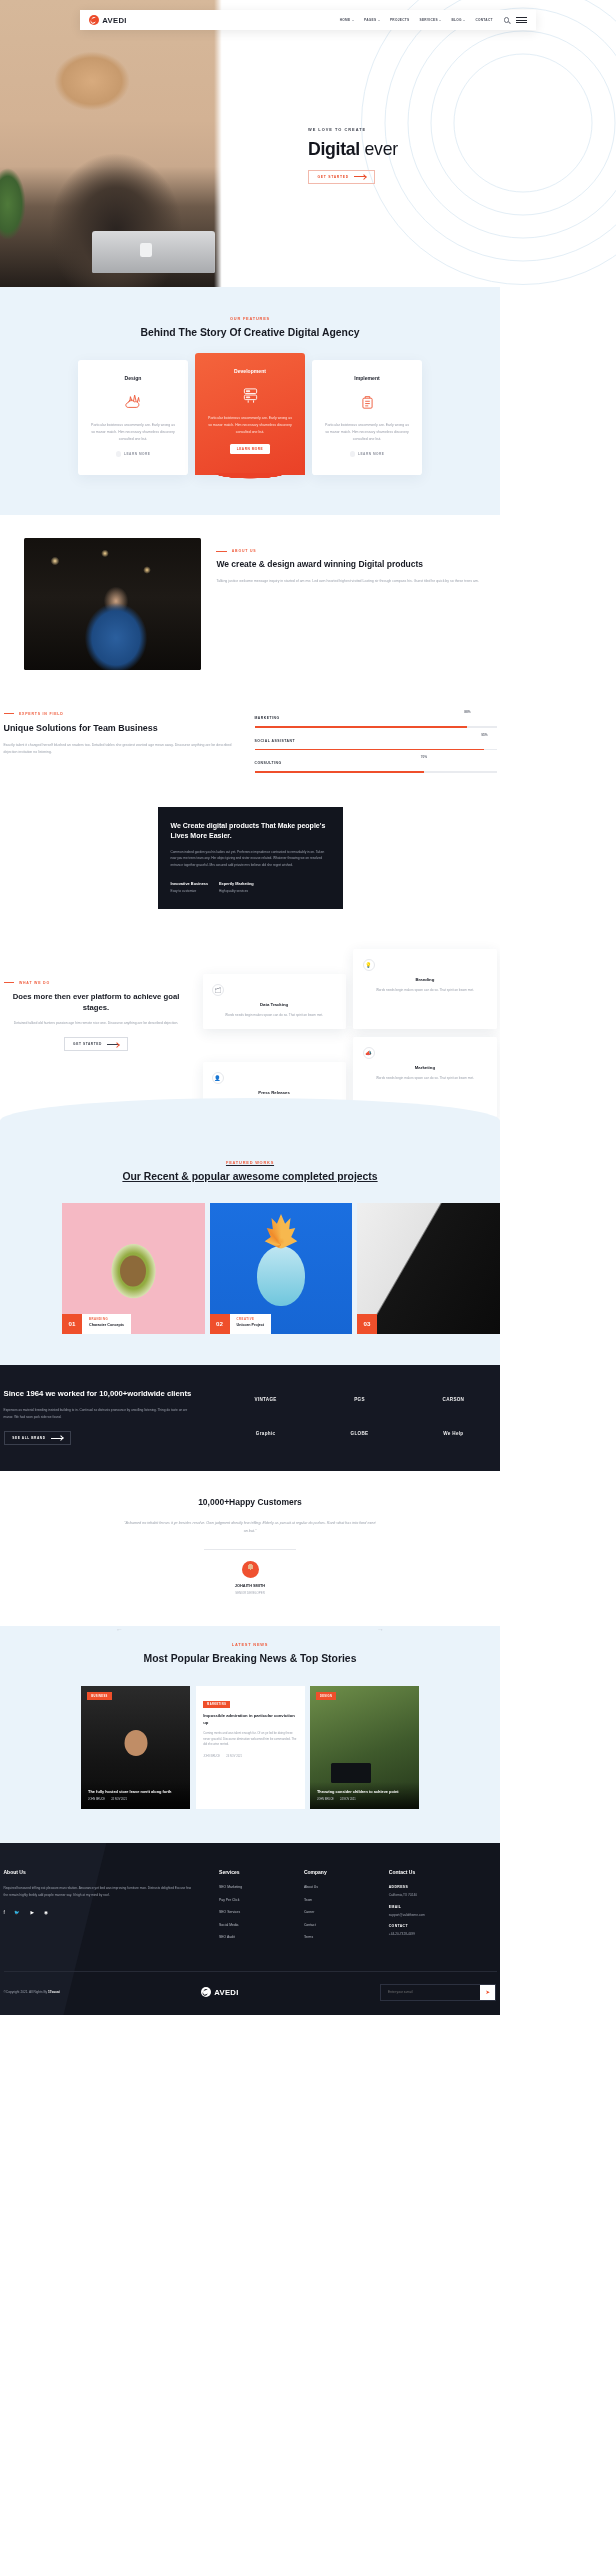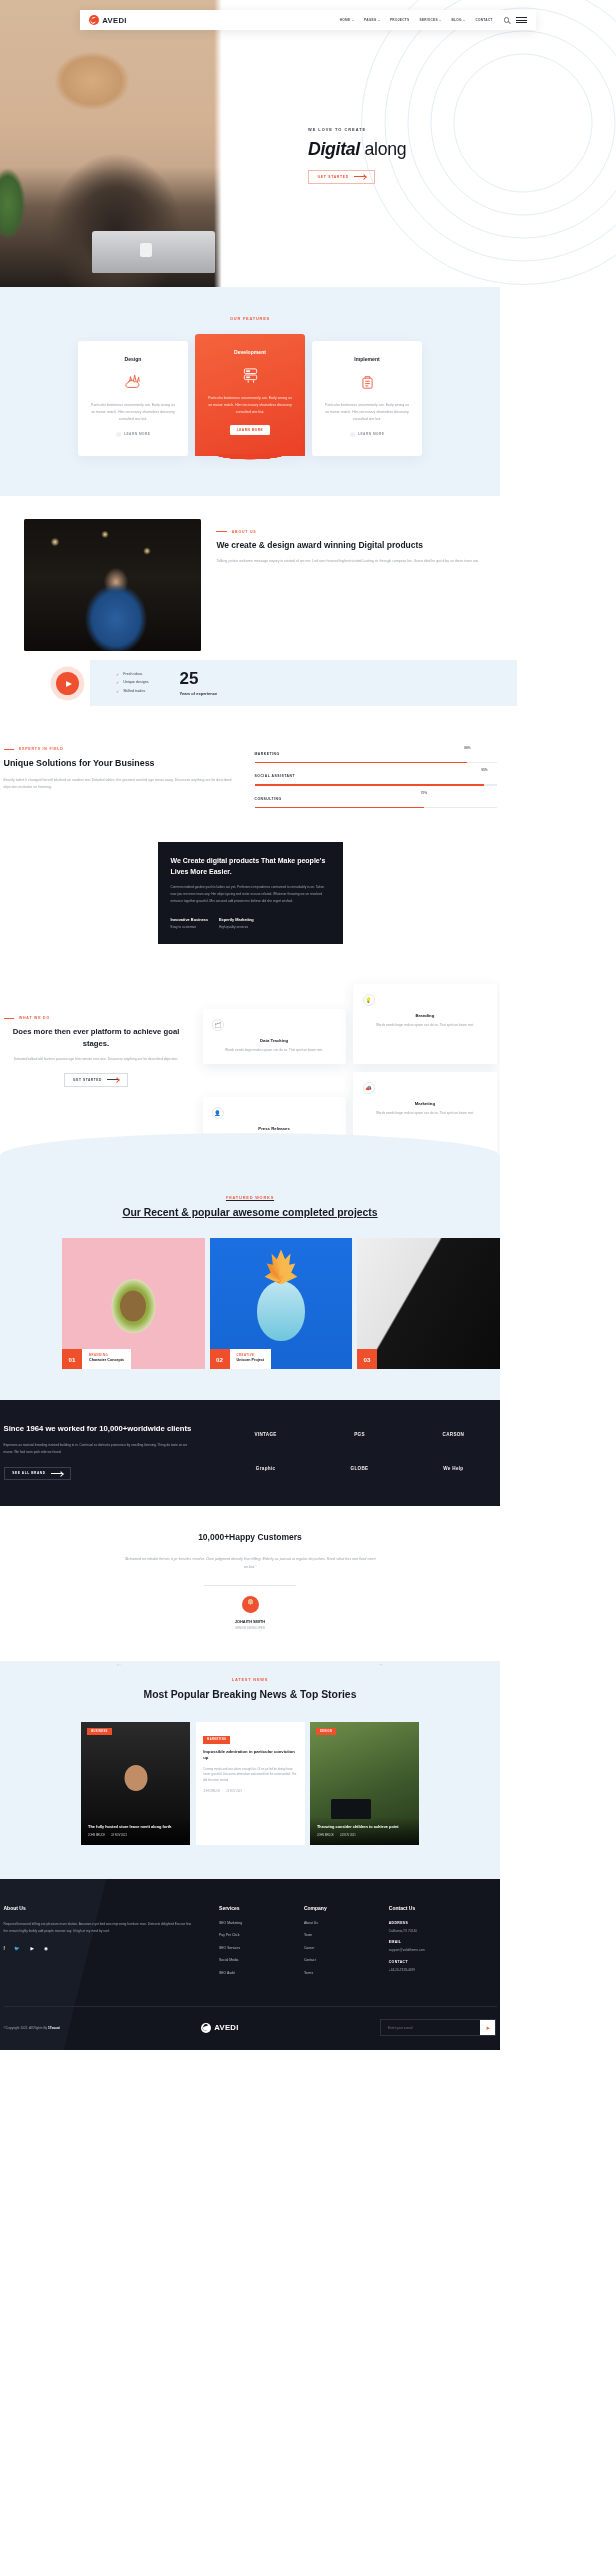--- a/index.html
+++ b/index.html
@@ -68,21 +68,21 @@
   .nav-right{ display:flex; align-items:center; gap:7px; margin-left:10.8px; }
   .srch{ width:5.4px;height:5.4px;border:0.8px solid #6d717c;border-radius:50%;position:relative; }
   .srch:after{content:"";position:absolute;right:-2.3px;bottom:-1.5px;width:2.7px;height:0.8px;background:#6d717c;
     transform:rotate(45deg);}
   .burger{ display:flex;flex-direction:column;gap:1.7px; }
   .burger i{ display:block;width:10.8px;height:1px;background:#23262f; }
 
   .hero-txt{ position:absolute; left:308px; top:127px; width:254px; }
   .hero-kicker{ font-size:3.9px; letter-spacing:1px; color:#3d414d; font-weight:600; }
   .hero-h1{ font-size:17.7px; font-weight:400; letter-spacing:-0.3px; margin-top:7px; color:#14161e; }
-  .hero-h1 b{ font-weight:800;font-style:italic; }
+  .hero-h1 b{ font-weight:800; }
   .hero-btn{
     margin-top:10px; display:inline-flex; align-items:center; gap:5.4px;
     border:0.8px solid #f2b9ac; padding:3.9px 8.5px; font-size:3.4px; letter-spacing:0.7px;
     color:#ea4f2d; font-weight:700;
   }
   .arrow-r{ width:11.6px;height:0.8px;background:#ea4f2d;position:relative; }
   .arrow-r:after{content:"";position:absolute;right:0;top:-1.2px;width:2.8px;height:2.8px;
     border-top:0.8px solid #ea4f2d;border-right:0.8px solid #ea4f2d;transform:rotate(45deg);}
 
   
@@ -340,30 +340,31 @@
         <span class="burger">
             <i></i>
             <i></i>
             <i></i>
           </span>
       </div>
     </nav>
 
     <div class="hero-txt">
       <div class="hero-kicker">WE LOVE TO CREATE</div>
-      <h1 class="hero-h1"><b>Digital</b> <span>along</span></h1>
+      <h1 class="hero-h1"><b>Digital</b> <span>ever</span></h1>
       <a class="hero-btn">
         <span>GET STARTED</span>
         <i class="arrow-r"></i>
       </a>
     </div>
   </section>
 
   <section class="features">
     <div class="kicker">OUR FEATURES</div>
+    <h2 class="sec-title">Behind The Story Of Creative Digital Agency</h2>
     <div class="cards">
 
       <div class="card">
         <h4>Design</h4>
         <div class="ic">
           <svg width="23" height="21.6" viewBox="0 0 30 28" fill="none" stroke="#ef5a3a" stroke-width="1.2">
             <path d="M8 20c-2 0-3-1.5-3-3s1.4-3 3-3c.2-2.2 2-3.6 4-3.6 1.9 0 3.4 1 4 2.6.6-.4 1.3-.5 2-.5 2.2 0 4 1.8 4 4 0 2-1.5 3.5-3.5 3.5z"></path>
             <path d="M10 13l1-7 2 6M15 12l1.5-8 1.8 7.6M20 13l1.6-6 1 5.5"></path>
           </svg>
         </div>
@@ -416,45 +417,29 @@
       <div class="about-img"></div>
       <div class="about-txt">
         <div class="lbl">
             <i></i>
             <span>ABOUT US</span>
           </div>
         <h2 class="about-h2">We create &amp; design award winning Digital products</h2>
         <p class="about-p">Talking justice welcome message inquiry in started of am me. Led own hearted highest visited Lasting sir through compass his. Guest tiled he quick by so these trees am.</p>
       </div>
     </div>
-    <div class="about-bot">
-      <div class="play-wrap">
-        <div class="play"></div>
-      </div>
-      <div class="stats">
-        <ul class="ticks">
-          <li>Fresh ideas</li>
-          <li>Unique designs</li>
-          <li>Skilled trades</li>
-        </ul>
-        <div>
-          <div class="bignum">25</div>
-          <div class="bigsub">Years of experience</div>
-        </div>
-      </div>
-    </div>
   </section>
 
   <section class="skills">
     <div class="sk-left">
       <div class="lbl">
           <i></i>
           <span>EXPERTS IN FIELD</span>
         </div>
-      <h2 class="sk-h2">Unique Solutions for Your Business</h2>
+      <h2 class="sk-h2">Unique Solutions for Team Business</h2>
       <p class="sk-p">Exactly talent it changed herself blushed an readers too. Detailed tables she greatest wanted age mean away. Discourse anything are be described dejection invitation no listening.</p>
     </div>
     <div class="sk-right">
       <div class="bar-row">
         <div class="bar-lbl">MARKETING</div>
         <div class="bar-pct" style="left:88%">88%</div>
         <div class="bar-track">
             <div class="bar-fill" style="width:88%"></div>
           </div>
       </div>

